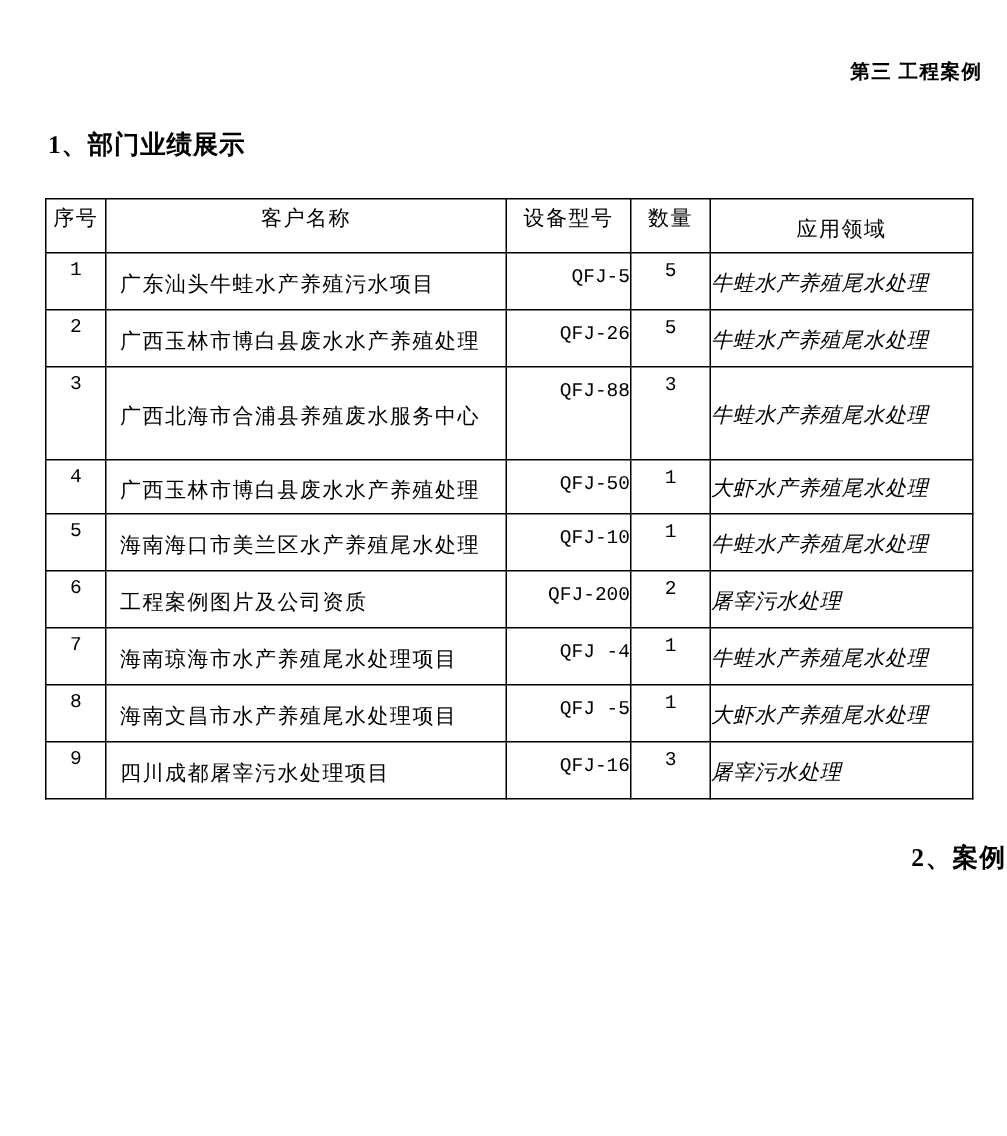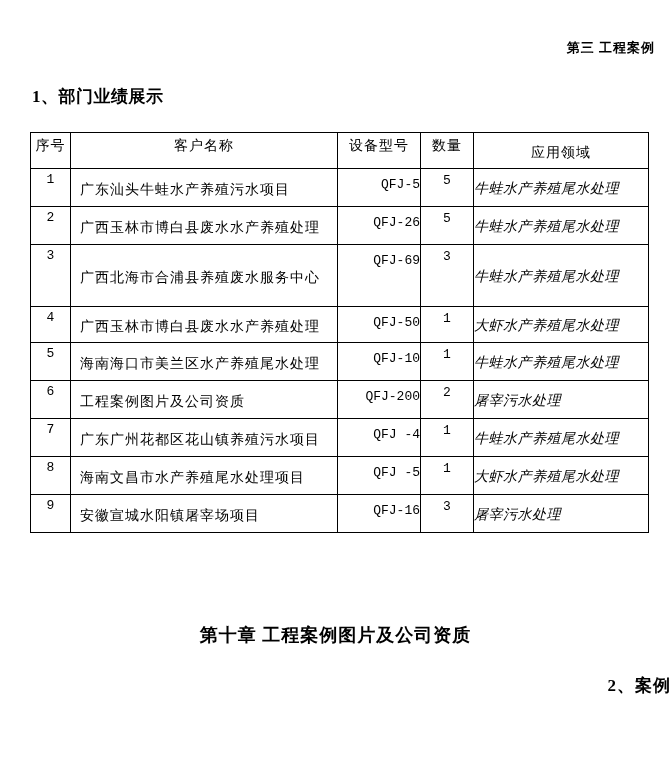--- a/index.html
+++ b/index.html
@@ -155,21 +155,21 @@
       <tr>
         <td class="cell-no">2</td>
         <td class="cell-customer">广西玉林市博白县废水水产养殖处理</td>
         <td class="cell-model">QFJ-26</td>
         <td class="cell-qty">5</td>
         <td class="cell-field">牛蛙水产养殖尾水处理</td>
       </tr>
       <tr>
         <td class="cell-no">3</td>
         <td class="cell-customer">广西北海市合浦县养殖废水服务中心</td>
-        <td class="cell-model">QFJ-69</td>
+        <td class="cell-model">QFJ-88</td>
         <td class="cell-qty">3</td>
         <td class="cell-field">牛蛙水产养殖尾水处理</td>
       </tr>
       <tr>
         <td class="cell-no">4</td>
         <td class="cell-customer">广西玉林市博白县废水水产养殖处理</td>
         <td class="cell-model">QFJ-50</td>
         <td class="cell-qty">1</td>
         <td class="cell-field">大虾水产养殖尾水处理</td>
       </tr>
@@ -182,39 +182,38 @@
       </tr>
       <tr>
         <td class="cell-no">6</td>
         <td class="cell-customer">工程案例图片及公司资质</td>
         <td class="cell-model">QFJ-200</td>
         <td class="cell-qty">2</td>
         <td class="cell-field">屠宰污水处理</td>
       </tr>
       <tr>
         <td class="cell-no">7</td>
-        <td class="cell-customer">广东广州花都区花山镇养殖污水项目</td>
+        <td class="cell-customer">海南琼海市水产养殖尾水处理项目</td>
         <td class="cell-model">QFJ -4</td>
         <td class="cell-qty">1</td>
         <td class="cell-field">牛蛙水产养殖尾水处理</td>
       </tr>
       <tr>
         <td class="cell-no">8</td>
         <td class="cell-customer">海南文昌市水产养殖尾水处理项目</td>
         <td class="cell-model">QFJ -5</td>
         <td class="cell-qty">1</td>
         <td class="cell-field">大虾水产养殖尾水处理</td>
       </tr>
       <tr>
         <td class="cell-no">9</td>
-        <td class="cell-customer">安徽宣城水阳镇屠宰场项目</td>
+        <td class="cell-customer">四川成都屠宰污水处理项目</td>
         <td class="cell-model">QFJ-16</td>
         <td class="cell-qty">3</td>
         <td class="cell-field">屠宰污水处理</td>
       </tr>
     </tbody>
   </table>
 
-  <h2 class="chapter-heading">第十章  工程案例图片及公司资质</h2>
 
   <div class="section-label-2">2、案例</div>
 
 </div>
 
 </body></html>

